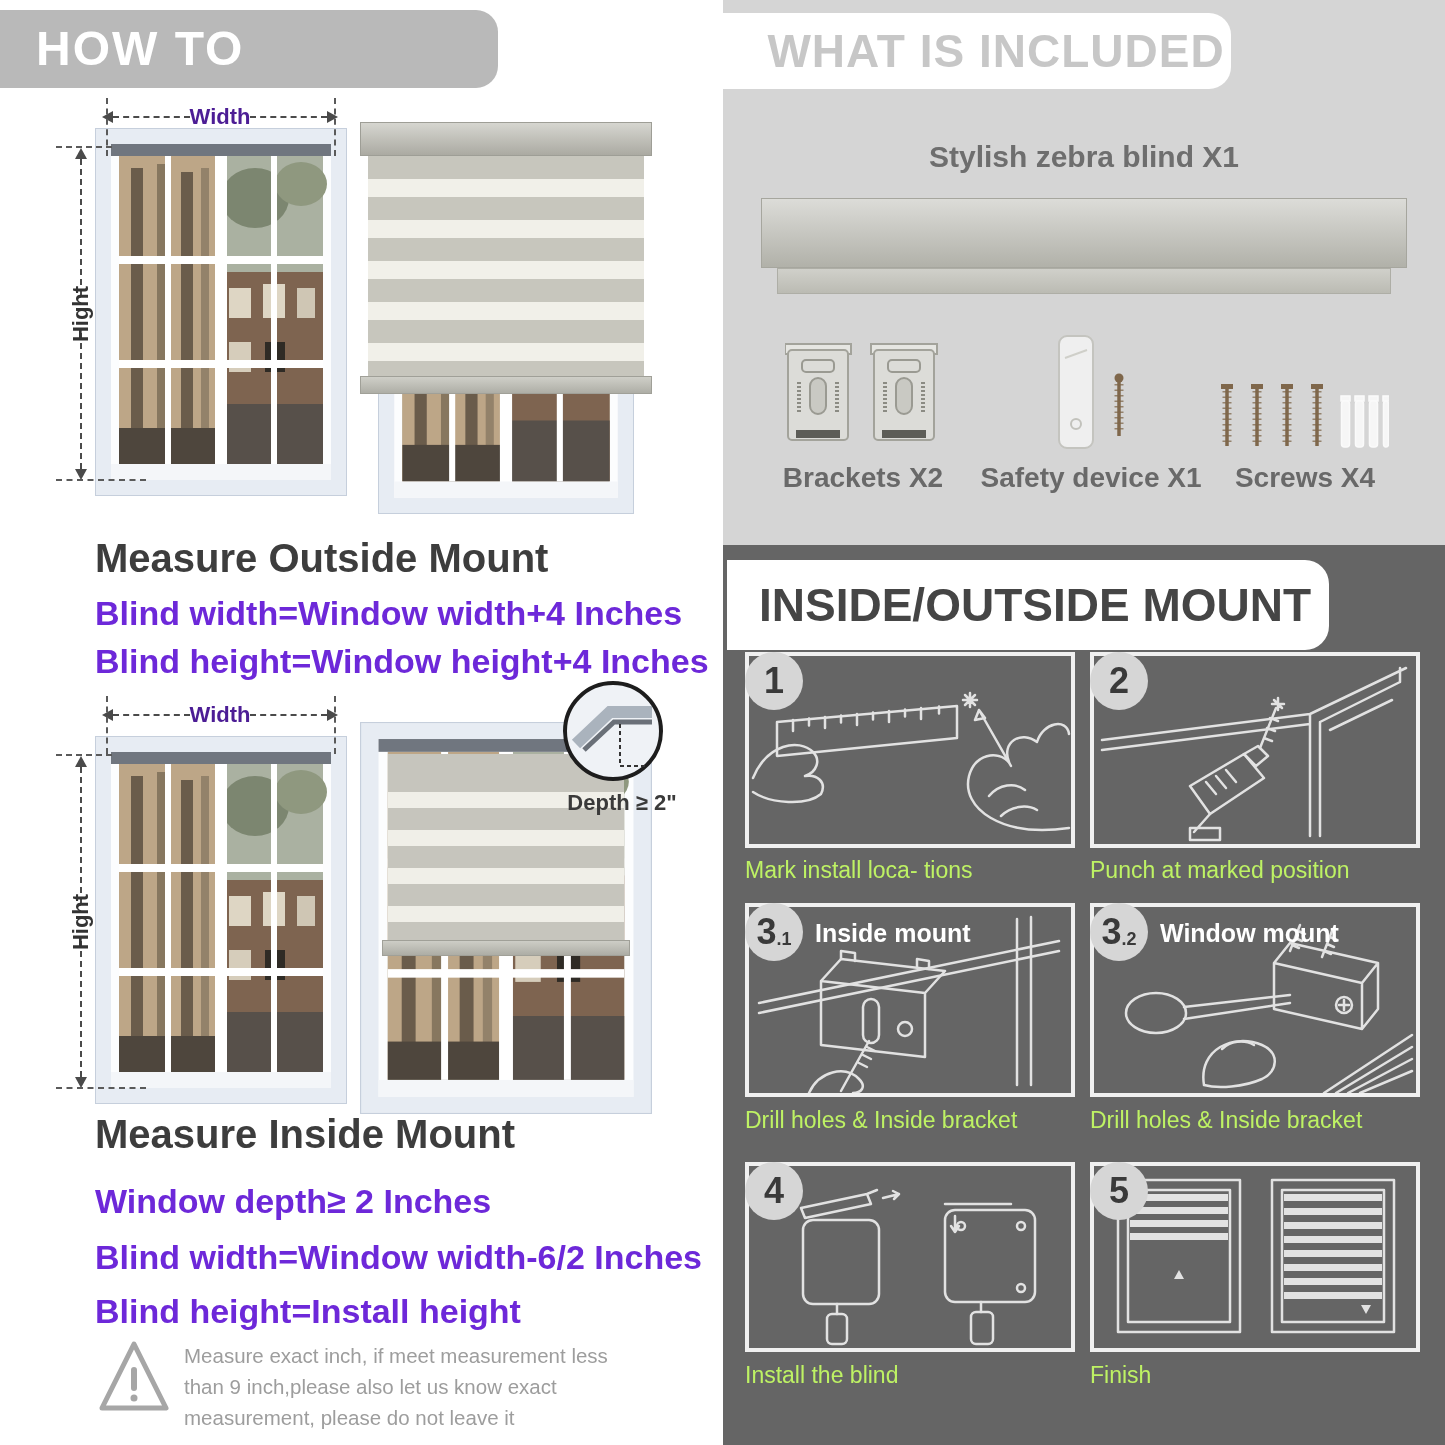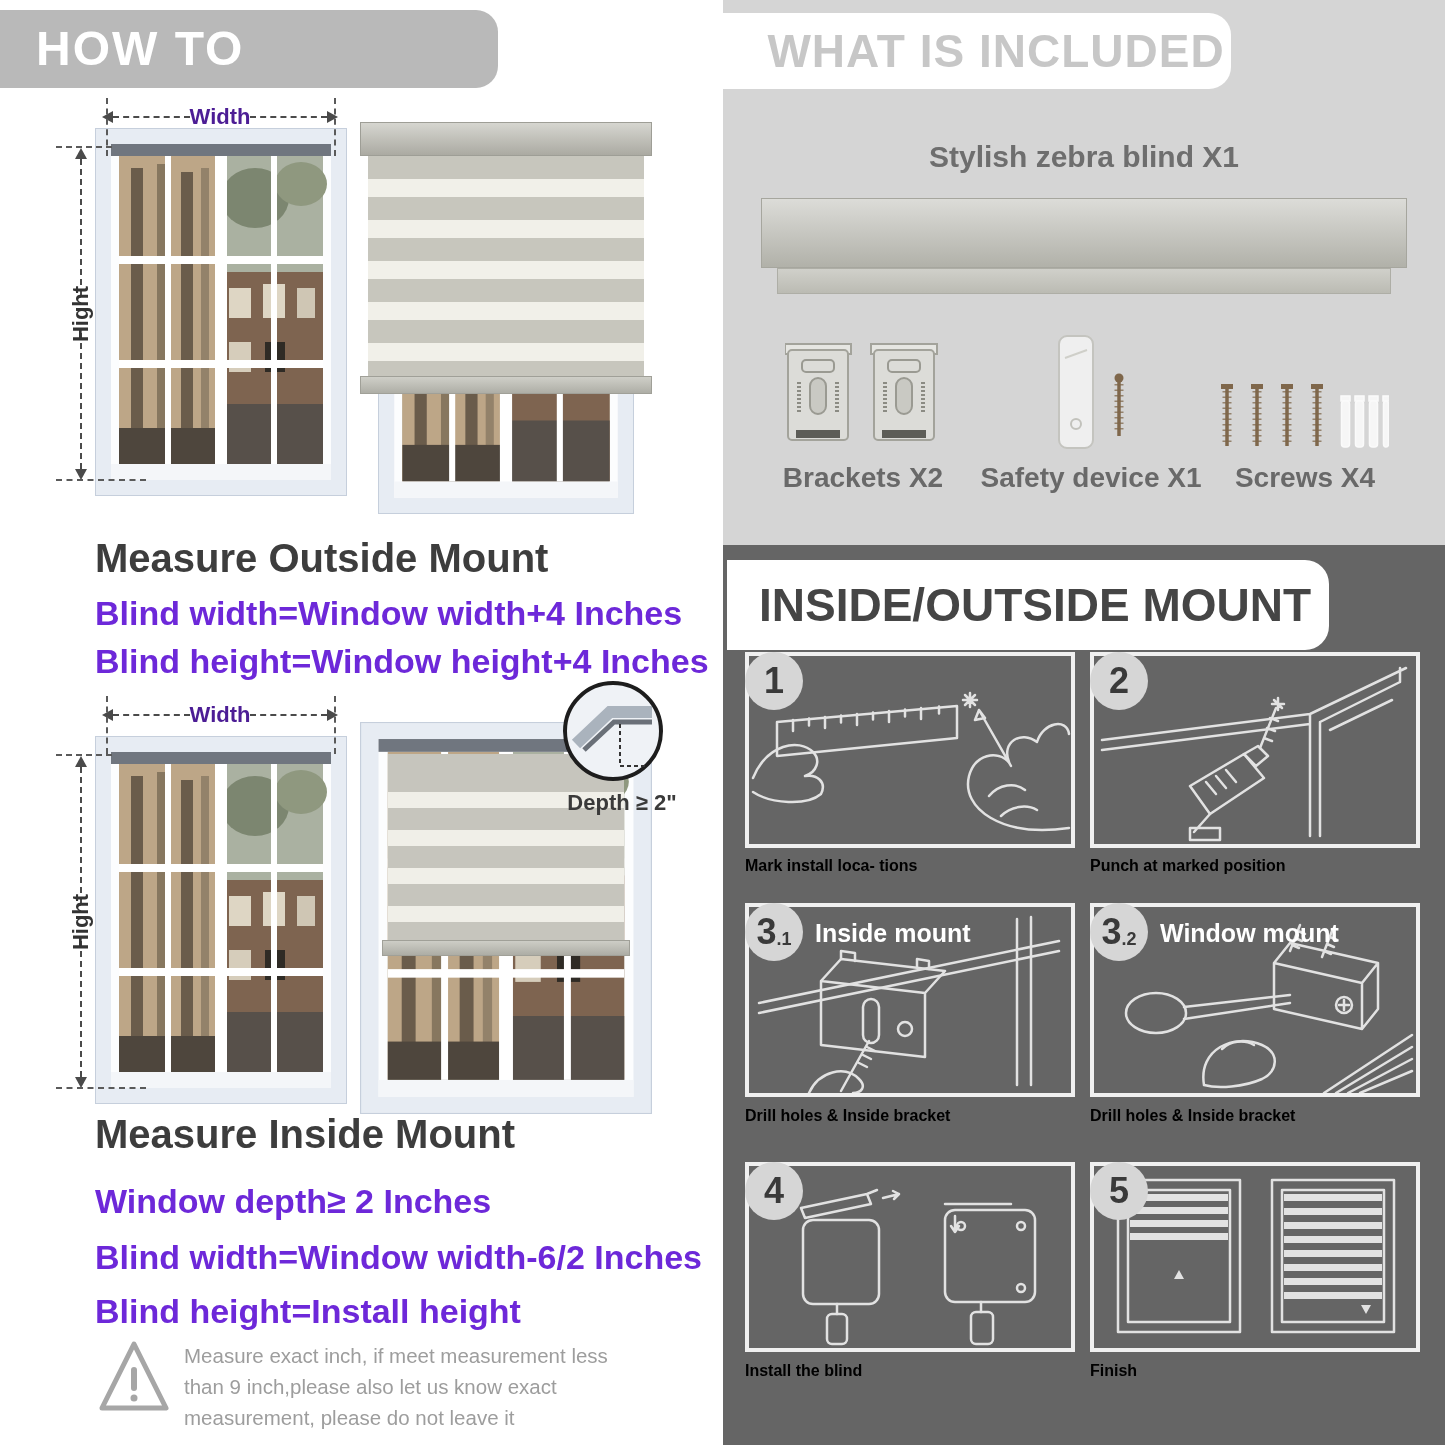--- a/index.html
+++ b/index.html
@@ -64,21 +64,21 @@
   .hdr-mount{position:absolute;left:4px;top:15px;width:602px;height:90px;background:#fff;
              border-radius:0 24px 24px 0;color:#454545;font-size:46px;font-weight:bold;
              line-height:90px;padding-left:32px;box-sizing:border-box;}
   .frame{position:absolute;width:330px;border:4px solid #f0f0f0;box-sizing:border-box;}
   .badge{position:absolute;top:-4px;left:-4px;width:58px;height:58px;background:#d6d6d6;
          border-radius:50%;display:flex;align-items:center;justify-content:center;
          color:#3a3a3a;font-weight:bold;z-index:2;}
   .badge .bnum{font-size:36px;line-height:1;}
   .badge .bsub{font-size:18px;line-height:1;margin-top:14px;}
   .ftitle{position:absolute;top:12px;left:66px;color:#fff;font-size:25px;font-weight:bold;z-index:2;}
-  .cap{position:absolute;width:340px;color:#000000;font-size:16px;font-weight:bold;}
+  .cap{position:absolute;width:340px;color:#bef264;font-size:23px;font-weight:normal;}
   .art{position:absolute;inset:0;width:100%;height:100%;}
   .lineart{stroke:#e2e2e2;stroke-width:2.5;fill:none;stroke-linecap:round;stroke-linejoin:round;}
 </style>
 </head>
 <body>
 
 <div id="root">
 
   <svg width="0" height="0" style="position:absolute" aria-hidden="true">
     <defs>

